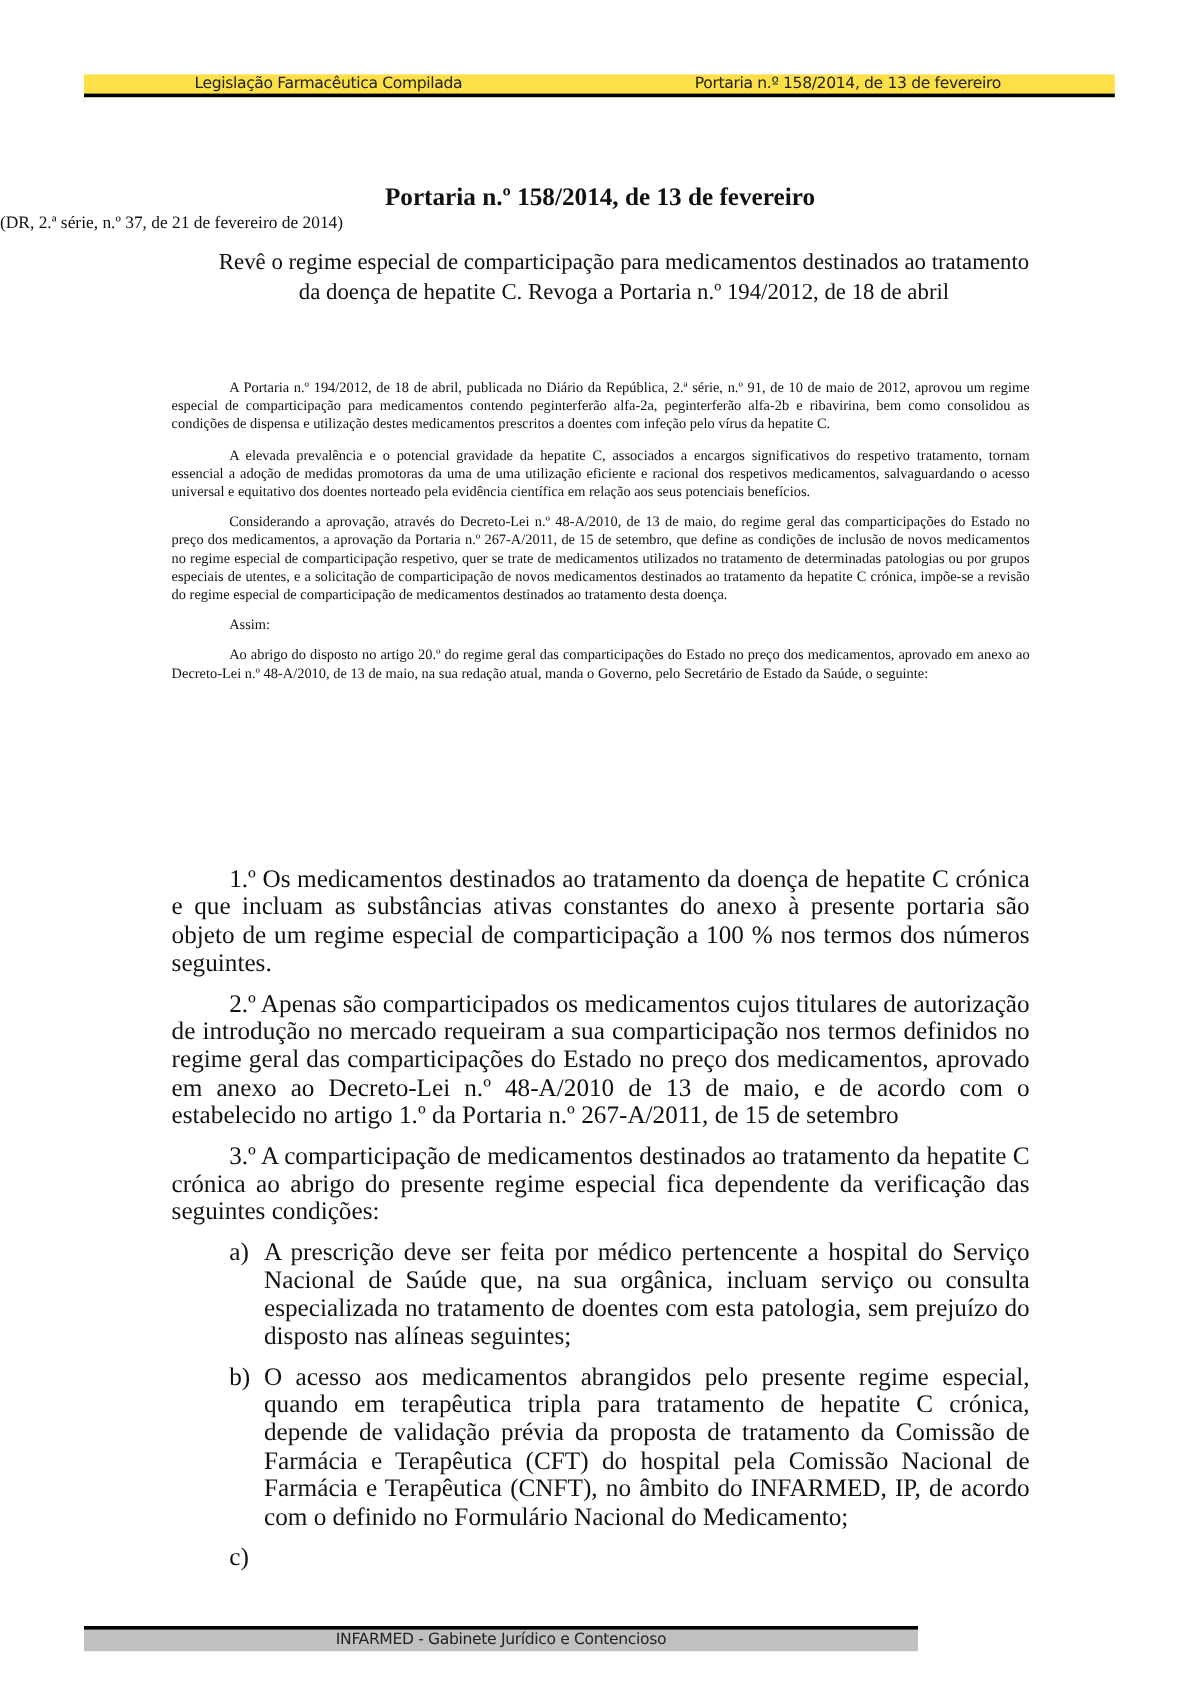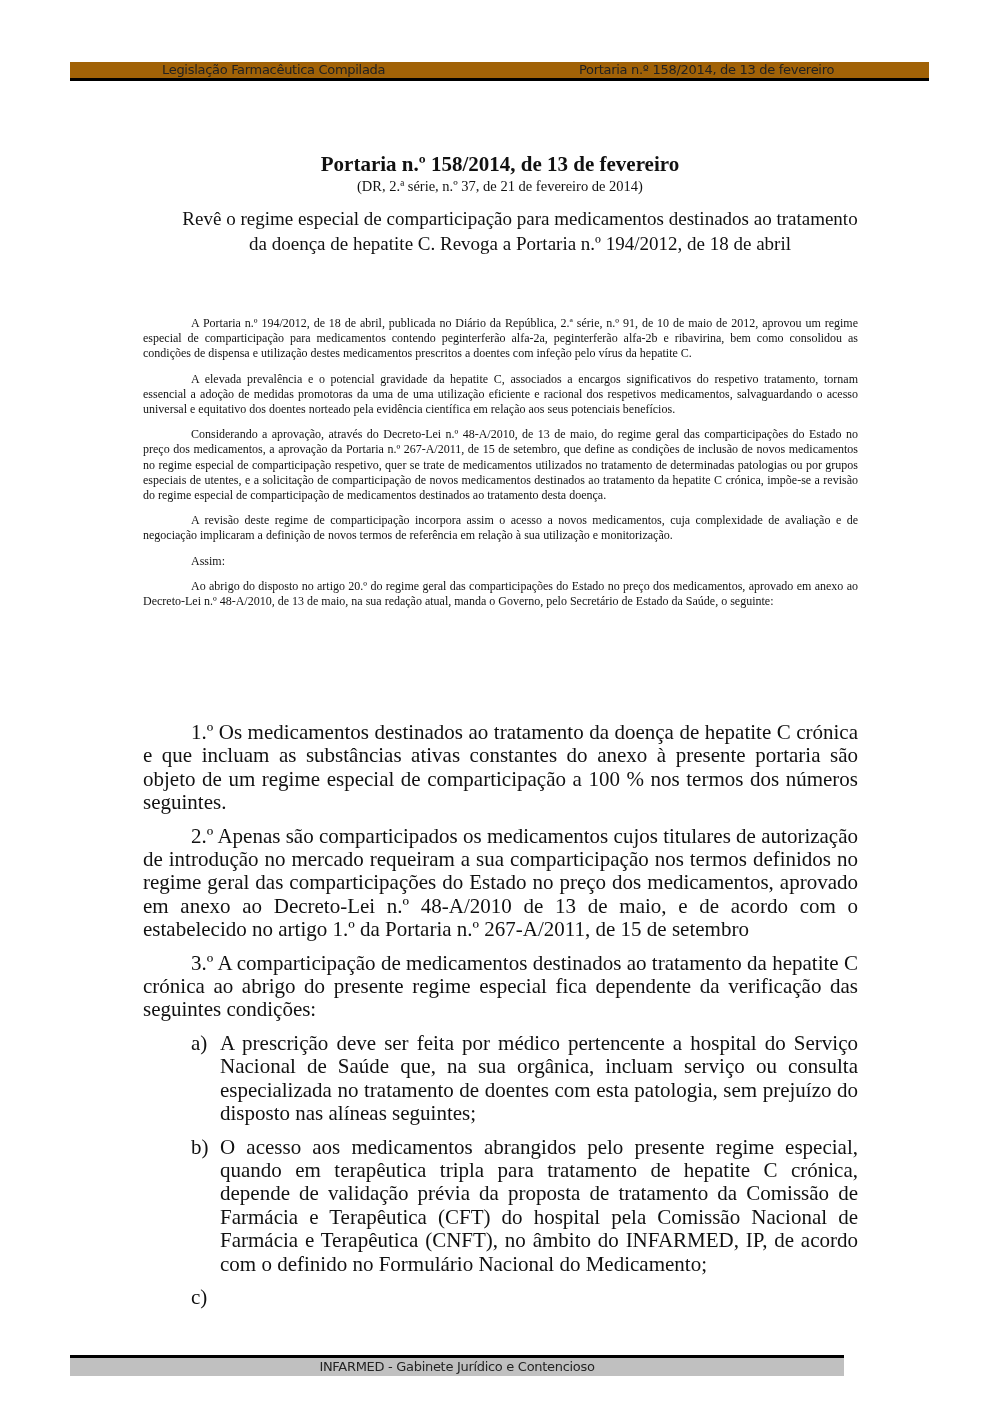--- a/index.html
+++ b/index.html
@@ -1,32 +1,32 @@
 <!DOCTYPE html>
 <html><head>
   <meta charset="utf-8">
   <style>
     html, body { margin: 0; padding: 0; background: #ffffff; }
     body { width: 1000px; height: 1415px; position: relative; overflow: hidden; color: #111; }
     .hdr {
       position: absolute; left: 70px; top: 62px; width: 859px; height: 16px;
-      background: #a16207; border-bottom: 3px solid #000;
+      background: #fde047; border-bottom: 3px solid #000;
       font-family: "DejaVu Sans", sans-serif; font-size: 13px; line-height: 16px; color: #222;
     }
     .hdr .l { position: absolute; left: 92px; top: 0; letter-spacing: -0.3px; }
     .hdr .r { position: absolute; left: 509px; top: 0; letter-spacing: -0.3px; }
     .ftr {
-      position: absolute; left: 70px; top: 1355px; width: 774px; height: 18px;
+      position: absolute; left: 70px; top: 1355px; width: 695px; height: 18px;
       background: #c0c0c0; border-top: 3px solid #000;
       font-family: "DejaVu Sans", sans-serif; font-size: 13px; line-height: 18px; color: #222;
       text-align: center; letter-spacing: -0.3px;
     }
     .serif { font-family: "Liberation Serif", serif; }
     .title { position: absolute; left: 0; width: 1000px; top: 152px; text-align: center; font-size: 21px; font-weight: bold; }
-    .subtitle { position: absolute; left: 0; width: 1000px; top: 178px; text-align: center; font-size: 14.5px; }
+    .subtitle { position: absolute; left: 0; width: 1000px; top: 178px; text-align: left; font-size: 14.5px; }
     .summary { position: absolute; left: 180px; width: 680px; top: 206px; text-align: center; font-size: 19px; line-height: 25px; }
     .preamble { position: absolute; left: 143px; width: 715px; top: 316px; font-size: 12px; line-height: 15.2px; text-align: justify; }
     .preamble p { margin: 0 0 10px 0; text-indent: 48px; }
     .body { position: absolute; left: 143px; width: 715px; top: 721px; font-size: 21px; line-height: 23.4px; text-align: justify; }
     .body p { margin: 0 0 10px 0; text-indent: 48px; }
     .alineas { margin: 0; padding: 0; list-style: none; }
     .alineas li { position: relative; padding-left: 77px; margin-bottom: 10px; }
     .alineas .lbl { position: absolute; left: 48px; top: 0; }
   </style>
 </head>
@@ -38,21 +38,20 @@
 </div>
 
 <div class="title serif">Portaria n.º 158/2014, de 13 de fevereiro</div>
 <div class="subtitle serif">(DR, 2.ª série, n.º 37, de 21 de fevereiro de 2014)</div>
 <div class="summary serif">Revê o regime especial de comparticipação para medicamentos destinados ao tratamento da doença de hepatite C. Revoga a Portaria n.º 194/2012, de 18 de abril</div>
 
 <div class="preamble serif">
   <p>A Portaria n.º 194/2012, de 18 de abril, publicada no Diário da República, 2.ª série, n.º 91, de 10 de maio de 2012, aprovou um regime especial de comparticipação para medicamentos contendo peginterferão alfa-2a, peginterferão alfa-2b e ribavirina, bem como consolidou as condições de dispensa e utilização destes medicamentos prescritos a doentes com infeção pelo vírus da hepatite C.</p>
   <p>A elevada prevalência e o potencial gravidade da hepatite C, associados a encargos significativos do respetivo tratamento, tornam essencial a adoção de medidas promotoras da uma de uma utilização eficiente e racional dos respetivos medicamentos, salvaguardando o acesso universal e equitativo dos doentes norteado pela evidência científica em relação aos seus potenciais benefícios.</p>
   <p>Considerando a aprovação, através do Decreto-Lei n.º 48-A/2010, de 13 de maio, do regime geral das comparticipações do Estado no preço dos medicamentos, a aprovação da Portaria n.º 267-A/2011, de 15 de setembro, que define as condições de inclusão de novos medicamentos no regime especial de comparticipação respetivo, quer se trate de medicamentos utilizados no tratamento de determinadas patologias ou por grupos especiais de utentes, e a solicitação de comparticipação de novos medicamentos destinados ao tratamento da hepatite C crónica, impõe-se a revisão do regime especial de comparticipação de medicamentos destinados ao tratamento desta doença.</p>
-  <p>A revisão deste regime de comparticipação incorpora assim o acesso a novos medicamentos, cuja complexidade de avaliação e de negociação implicaram a definição de novos termos de referência em relação à sua utilização e monitorização.</p>
   <p>Assim:</p>
   <p>Ao abrigo do disposto no artigo 20.º do regime geral das comparticipações do Estado no preço dos medicamentos, aprovado em anexo ao Decreto-Lei n.º 48-A/2010, de 13 de maio, na sua redação atual, manda o Governo, pelo Secretário de Estado da Saúde, o seguinte:</p>
 </div>
 
 <div class="body serif">
   <p>1.º Os medicamentos destinados ao tratamento da doença de hepatite C crónica e que incluam as substâncias ativas constantes do anexo à presente portaria são objeto de um regime especial de comparticipação a 100 % nos termos dos números seguintes.</p>
   <p>2.º Apenas são comparticipados os medicamentos cujos titulares de autorização de introdução no mercado requeiram a sua comparticipação nos termos definidos no regime geral das comparticipações do Estado no preço dos medicamentos, aprovado em anexo ao Decreto-Lei n.º 48-A/2010 de 13 de maio, e de acordo com o estabelecido no artigo 1.º da Portaria n.º 267-A/2011, de 15 de setembro</p>
   <p>3.º A comparticipação de medicamentos destinados ao tratamento da hepatite C crónica ao abrigo do presente regime especial fica dependente da verificação das seguintes condições:</p>
   <ul class="alineas">
     <li>

